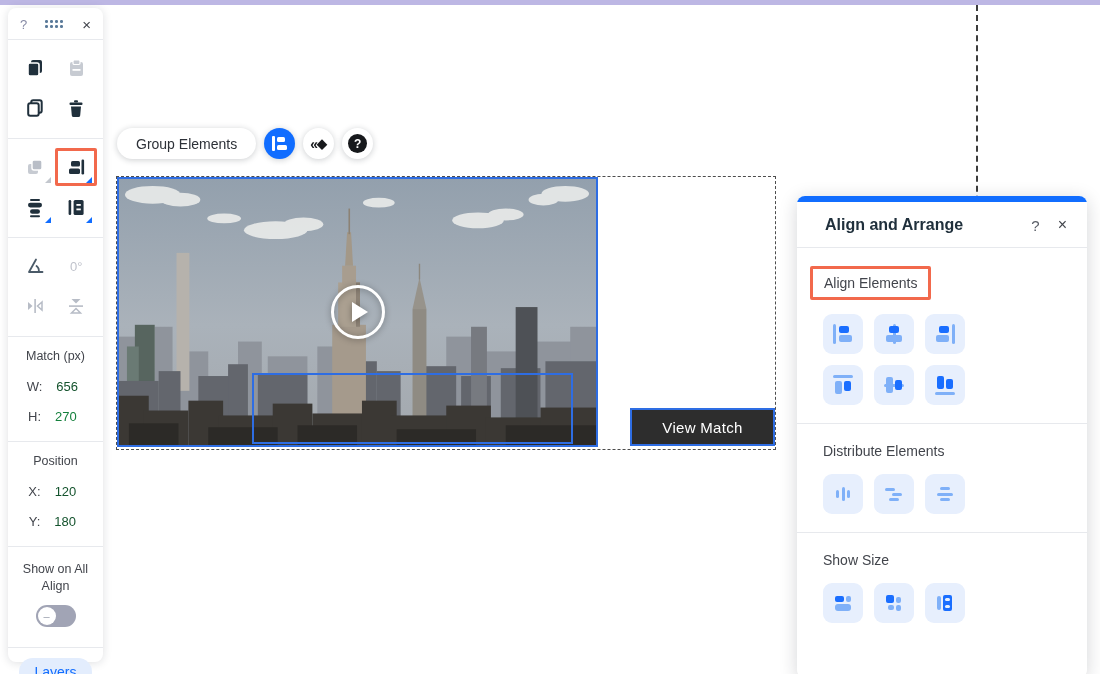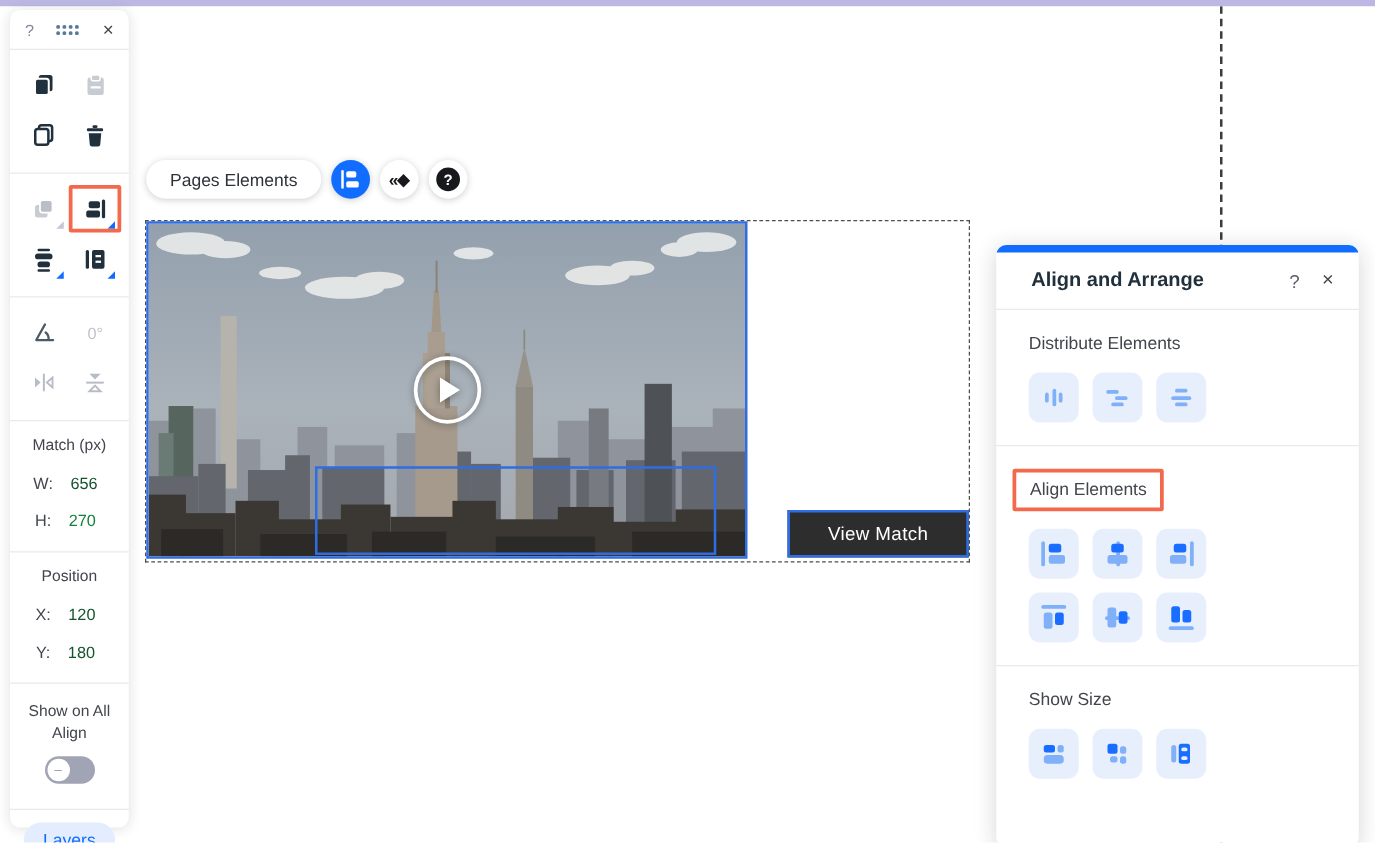--- a/index.html
+++ b/index.html
@@ -240,21 +240,21 @@
       <span class="knob">–</span>
     </div>
   </div>
 
   <div class="tb-group layers-wrap">
     <span class="layers-pill">Layers</span>
   </div>
 </div>
 
 <div class="action-row">
-  <div class="pill-btn">Pages Elements</div>
+  <div class="pill-btn">Group Elements</div>
   <div class="circ blue">
     <span class="mini-align">
         <span class="b"></span>
         <span class="r1"></span>
         <span class="r2"></span>
       </span>
   </div>
   <div class="circ">
     <span class="anim-glyph">
         <span class="chev">«</span>
@@ -370,47 +370,20 @@
 
 <div class="panel">
   <div class="panel-accent"></div>
   <div class="panel-head">
     <span class="panel-title">Align and Arrange</span>
     <span class="panel-help">?</span>
     <span class="panel-close">×</span>
   </div>
 
   <div class="panel-sec">
-    <span class="sec-label">Distribute Elements</span>
-    <div class="icon-grid">
-      <div class="icon-btn">
-        <span class="ic">
-            <i class="lb" style="left:3px;top:6px;width:3px;height:8px;"></i>
-            <i class="lb" style="left:8.5px;top:3px;width:3px;height:14px;"></i>
-            <i class="lb" style="left:14px;top:6px;width:3px;height:8px;"></i>
-          </span>
-      </div>
-      <div class="icon-btn">
-        <span class="ic">
-            <i class="lb" style="left:1px;top:4px;width:10px;height:3px;"></i>
-            <i class="lb" style="left:8px;top:9px;width:10px;height:3px;"></i>
-            <i class="lb" style="left:5px;top:14px;width:10px;height:3px;"></i>
-          </span>
-      </div>
-      <div class="icon-btn">
-        <span class="ic">
-            <i class="lb" style="left:5px;top:3px;width:10px;height:3px;"></i>
-            <i class="lb" style="left:2px;top:8.5px;width:16px;height:3px;"></i>
-            <i class="lb" style="left:5px;top:14px;width:10px;height:3px;"></i>
-          </span>
-      </div>
-    </div>
-  </div>
-
-  <div class="panel-sec">
     <span class="align-label-wrap">
       <span class="sec-label">Align Elements</span>
     </span>
     <div class="icon-grid">
       <div class="icon-btn">
         <span class="ic">
             <i class="lb" style="left:0;top:0;width:3px;height:20px;"></i>
             <i class="db" style="left:6px;top:2px;width:10px;height:7px;"></i>
             <i class="lb" style="left:6px;top:11px;width:13px;height:7px;"></i>
           </span>
@@ -447,20 +420,47 @@
         <span class="ic">
             <i class="lb" style="left:0;bottom:0;width:20px;height:3px;"></i>
             <i class="db" style="left:2px;bottom:6px;width:7px;height:13px;"></i>
             <i class="db" style="left:11px;bottom:6px;width:7px;height:10px;"></i>
           </span>
       </div>
     </div>
   </div>
 
   <div class="panel-sec">
+    <span class="sec-label">Distribute Elements</span>
+    <div class="icon-grid">
+      <div class="icon-btn">
+        <span class="ic">
+            <i class="lb" style="left:3px;top:6px;width:3px;height:8px;"></i>
+            <i class="lb" style="left:8.5px;top:3px;width:3px;height:14px;"></i>
+            <i class="lb" style="left:14px;top:6px;width:3px;height:8px;"></i>
+          </span>
+      </div>
+      <div class="icon-btn">
+        <span class="ic">
+            <i class="lb" style="left:1px;top:4px;width:10px;height:3px;"></i>
+            <i class="lb" style="left:8px;top:9px;width:10px;height:3px;"></i>
+            <i class="lb" style="left:5px;top:14px;width:10px;height:3px;"></i>
+          </span>
+      </div>
+      <div class="icon-btn">
+        <span class="ic">
+            <i class="lb" style="left:5px;top:3px;width:10px;height:3px;"></i>
+            <i class="lb" style="left:2px;top:8.5px;width:16px;height:3px;"></i>
+            <i class="lb" style="left:5px;top:14px;width:10px;height:3px;"></i>
+          </span>
+      </div>
+    </div>
+  </div>
+
+  <div class="panel-sec">
     <span class="sec-label">Show Size</span>
     <div class="icon-grid">
       <div class="icon-btn">
         <span class="ic">
             <i class="db" style="left:2px;top:3px;width:9px;height:6px;"></i>
             <i class="lb" style="left:13px;top:3px;width:5px;height:6px;"></i>
             <i class="lb" style="left:2px;top:11px;width:16px;height:7px;border-radius:3px;"></i>
           </span>
       </div>
       <div class="icon-btn">

